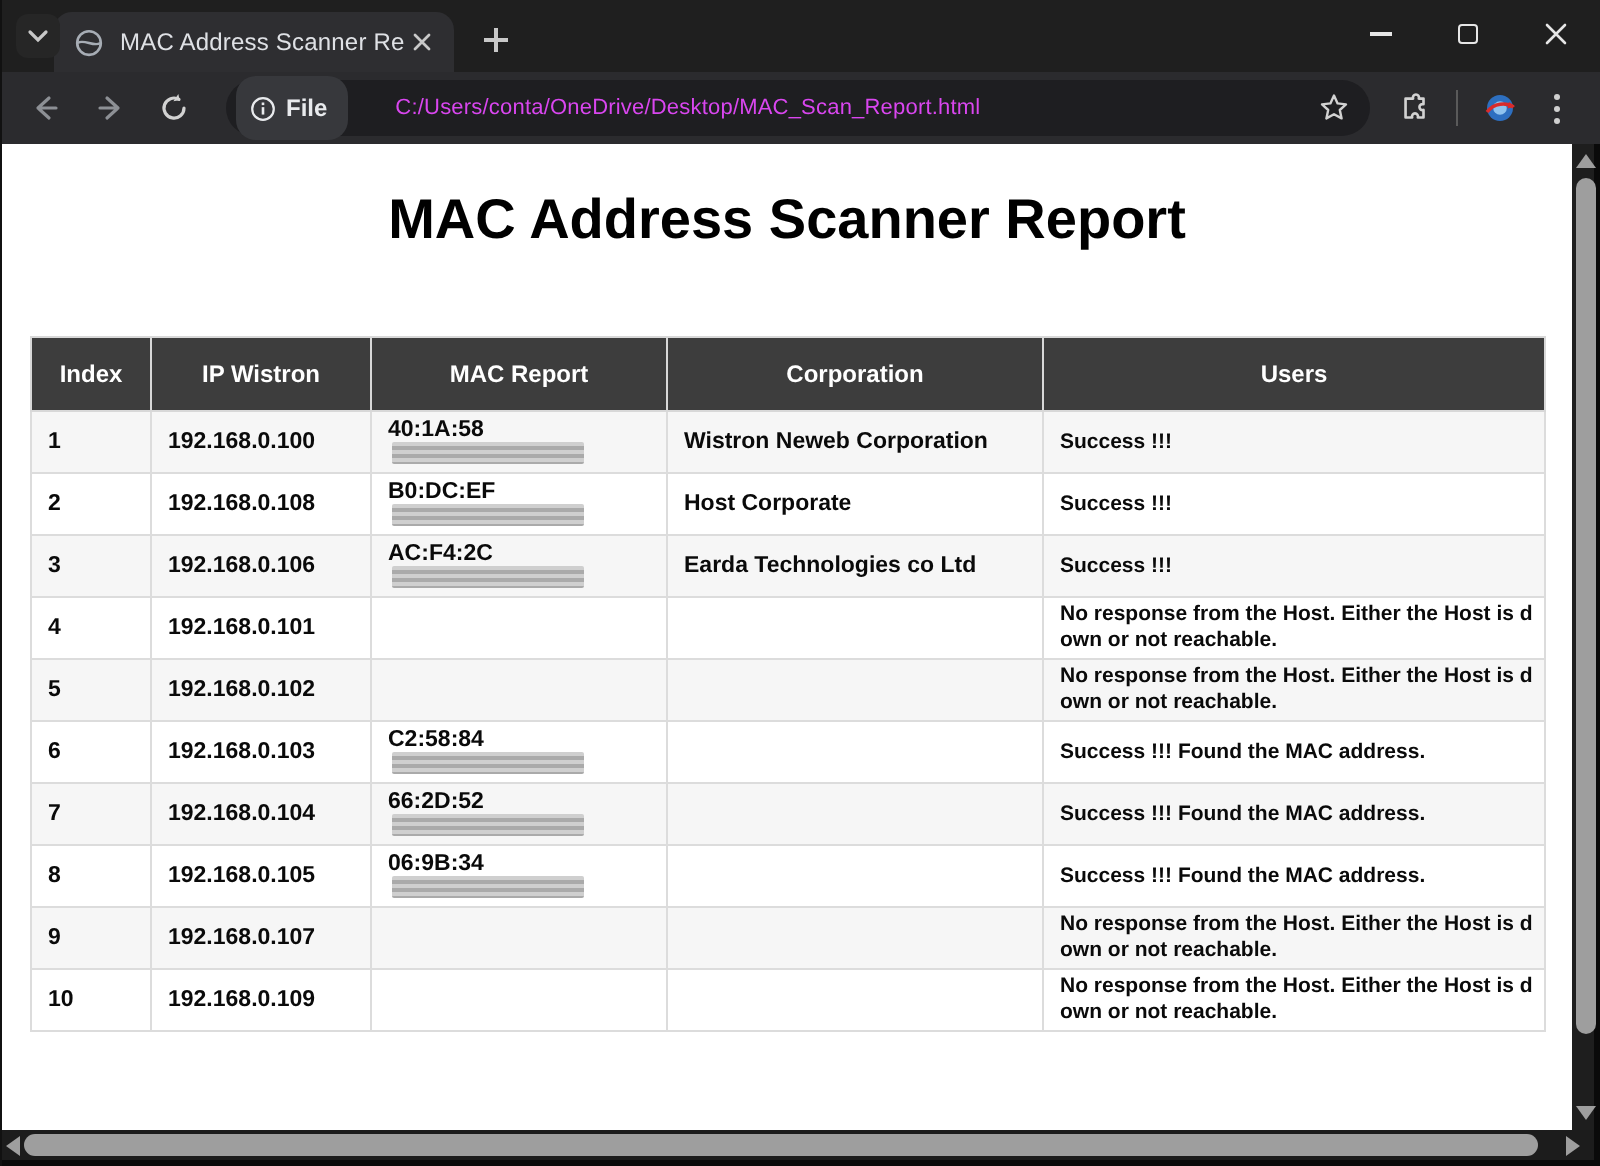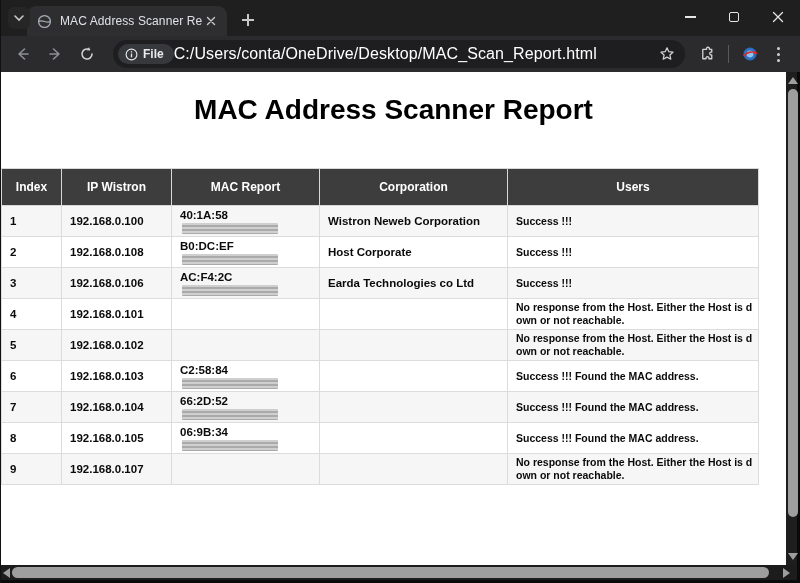--- a/index.html
+++ b/index.html
@@ -24,36 +24,36 @@
   .plus-icon::after { top: 5px; left: 0; width: 12px; height: 2px; }
   .win-controls { position: absolute; right: 0; top: 0; height: 34px; display: flex; }
   .win-btn { width: 44px; height: 34px; display: flex; align-items: center; justify-content: center; cursor: pointer; }
   .minimize-glyph { width: 11px; height: 1.5px; background: #e6e6e6; }
   .maximize-glyph { width: 10px; height: 10px; border: 1.5px solid #e6e6e6; border-radius: 2px; }
 
   
   .toolbar { height: 36px; background: #2b2b2e; display: flex; align-items: center; padding: 0 8px; flex: 0 0 36px; }
   .nav-btn { width: 28px; height: 28px; border-radius: 50%; display: flex; align-items: center; justify-content: center; cursor: pointer; flex: 0 0 auto; margin-right: 4px; }
   .omnibox { flex: 1; height: 28px; background: #1e1e21; border-radius: 14px; display: flex; align-items: center; padding: 0 6px 0 5px; margin: 0 8px; min-width: 0; }
-  .chip { height: 20px; background: #37383c; border-radius: 10px; display: flex; align-items: center; padding: 0 10px 0 7px; cursor: pointer; flex: 0 0 auto; }
+  .chip { height: 32px; background: #37383c; border-radius: 10px; display: flex; align-items: center; padding: 0 10px 0 7px; cursor: pointer; flex: 0 0 auto; }
   .chip-label { color: #e8eaed; font-size: 12px; font-weight: bold; margin-left: 5px; }
-  .url-text { color: #ffffff; font-size: 16px; margin-left: 0; white-space: nowrap; overflow: hidden; flex: 1; letter-spacing: .1px; }
+  .url-text { color: #d946ef; font-size: 11px; margin-left: 24px; white-space: nowrap; overflow: hidden; flex: 1; letter-spacing: .1px; }
   .star-btn { width: 24px; height: 24px; display: flex; align-items: center; justify-content: center; cursor: pointer; flex: 0 0 auto; }
   .toolbar-right { display: flex; align-items: center; flex: 0 0 auto; }
   .tb-icon-btn { width: 28px; height: 28px; display: flex; align-items: center; justify-content: center; cursor: pointer; }
   .separator { width: 1px; height: 18px; background: #5a5a5a; margin: 0 7px; }
   .kebab { display: flex; flex-direction: column; gap: 3px; }
   .kebab span { width: 3px; height: 3px; border-radius: 50%; background: #d0d0d0; display: block; }
 
   
   .main-row { flex: 1; display: flex; min-height: 0; }
   .content { flex: 1; background: #ffffff; overflow: hidden; position: relative; }
   .page-title { text-align: center; font-size: 28px; font-weight: bold; color: #000; margin: 22px 0 42px 0; font-family: "Liberation Sans", sans-serif; }
 
-  table.report { border-collapse: collapse; margin-left: 0; width: 757px; table-layout: fixed; font-family: "Liberation Sans", sans-serif; }
+  table.report { border-collapse: collapse; margin-left: 14px; width: 757px; table-layout: fixed; font-family: "Liberation Sans", sans-serif; }
   col.c-index { width: 60px; } col.c-ip { width: 110px; } col.c-mac { width: 148px; } col.c-mfr { width: 188px; } col.c-status { width: 251px; }
   .report th { background: #3d3d3d; color: #ffffff; font-size: 12px; font-weight: bold; padding: 11px 4px; border: 1px solid #d8d8d8; text-align: center; }
   .report td { border: 1px solid #dcdcdc; font-size: 11.5px; font-weight: bold; color: #0a0a0a; padding: 2px 8px; height: 31px; vertical-align: middle; text-align: left; }
   .report tbody tr:nth-child(odd) { background: #f6f6f6; }
   .report tbody tr:nth-child(even) { background: #ffffff; }
   .report td.status-cell { font-size: 10.5px; line-height: 13px; word-break: break-all; padding-right: 4px; }
   .mac-text { vertical-align: middle; }
   .redaction-bar { display: inline-block; width: 96px; height: 11px; margin-left: 2px; vertical-align: middle; border-radius: 1px;
     background: repeating-linear-gradient(180deg, #cfcfcf 0 2px, #aaaaaa 2px 4px);
   }
@@ -250,20 +250,27 @@
     <td></td>
     <td class="status-cell">Success !!! Found the MAC address.</td>
   </tr>
             <tr>
     <td>9</td>
     <td>192.168.0.107</td>
     <td><span class="mac-text"></span></td>
     <td></td>
     <td class="status-cell">No response from the Host. Either the Host is down or not reachable.</td>
   </tr>
+            <tr>
+    <td>10</td>
+    <td>192.168.0.109</td>
+    <td><span class="mac-text"></span></td>
+    <td></td>
+    <td class="status-cell">No response from the Host. Either the Host is down or not reachable.</td>
+  </tr>
           </tbody>
       </table>
     </div>
 
     <div class="vscroll">
       <span class="arr arr-up"></span>
       <span class="vthumb"></span>
       <span class="arr arr-down"></span>
     </div>
   </div>

